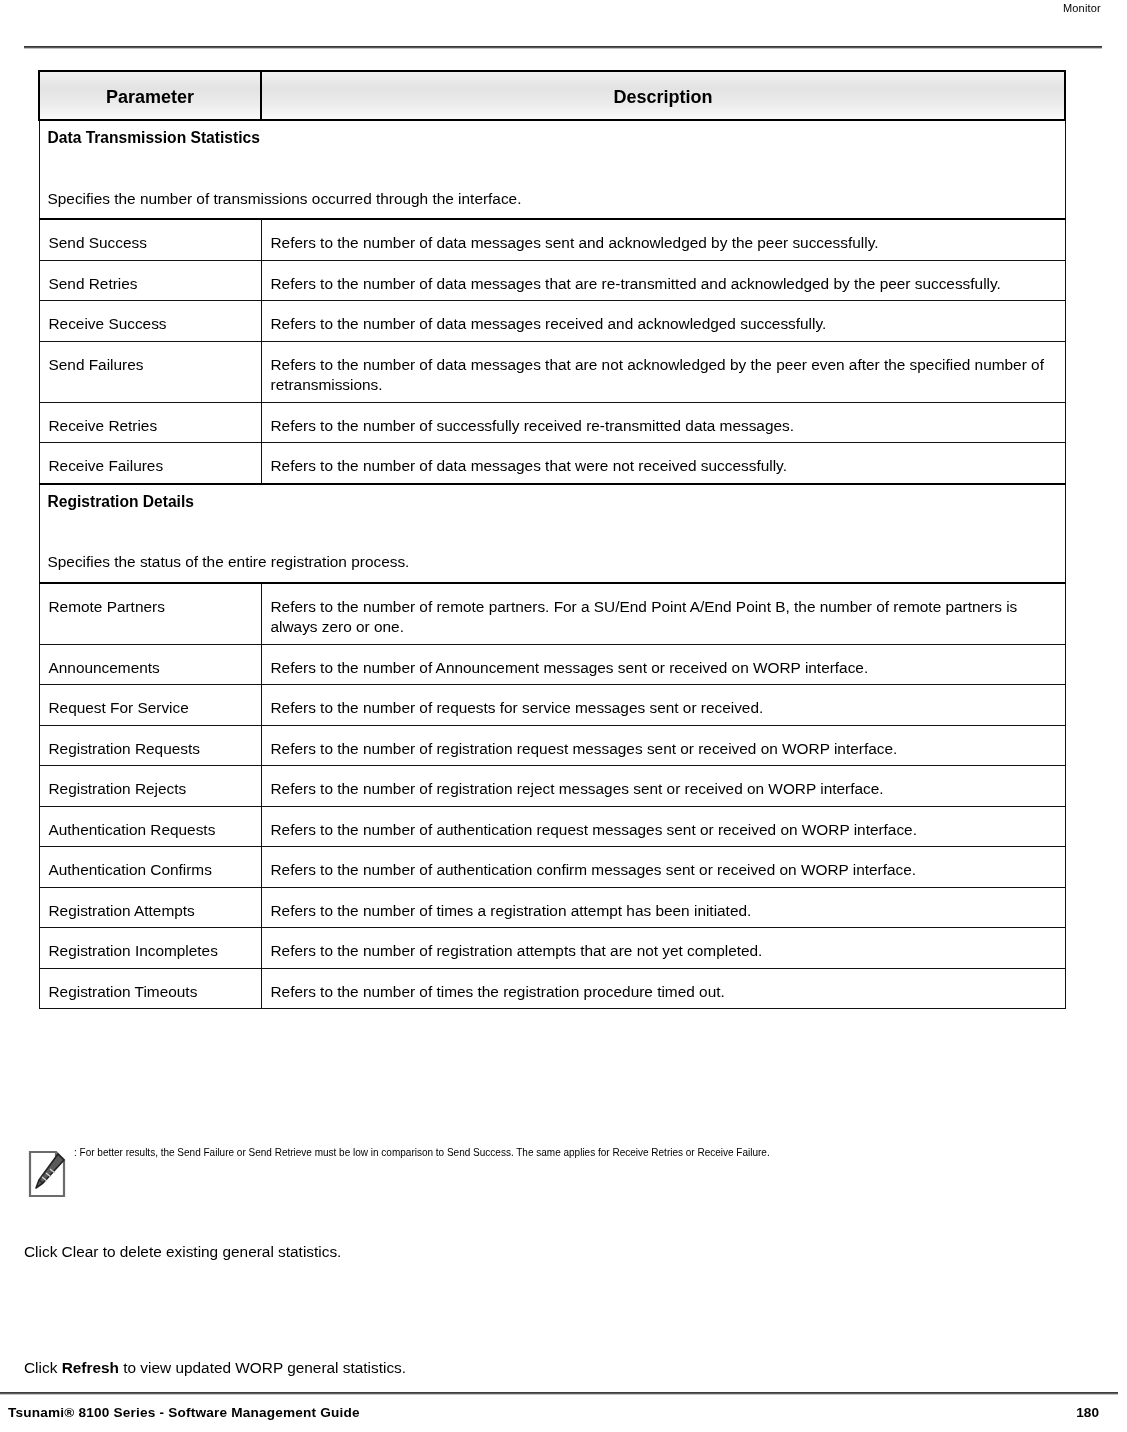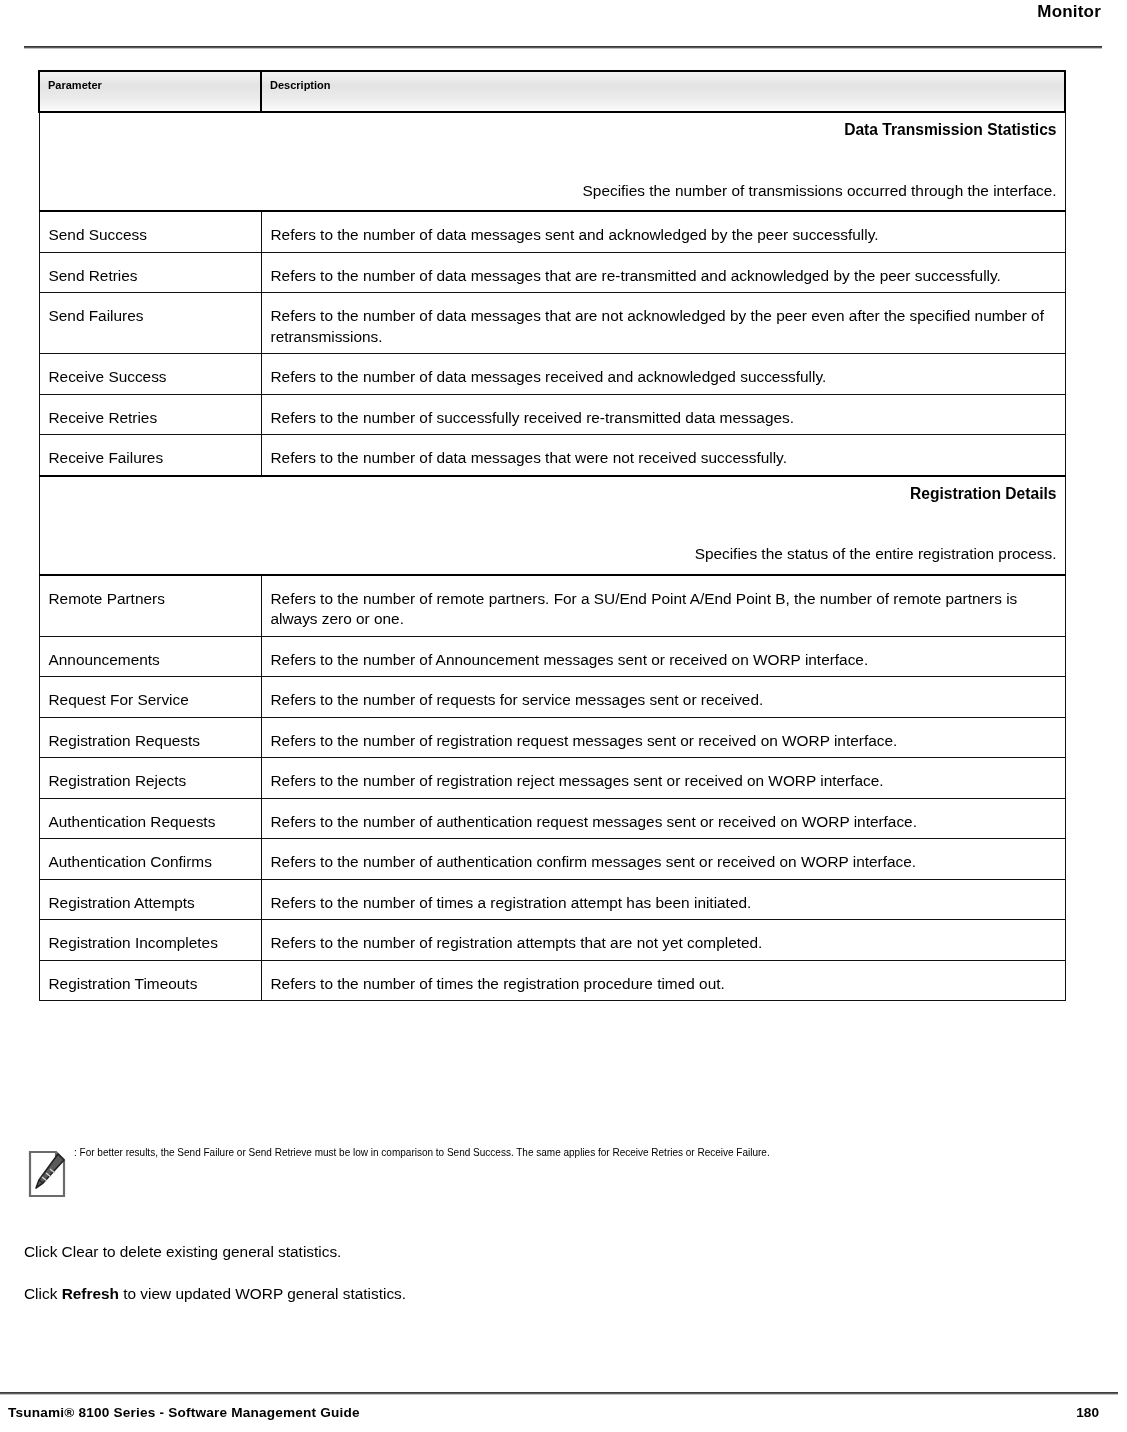--- a/index.html
+++ b/index.html
@@ -21,22 +21,22 @@
     position: absolute;
     top: 0;
     left: 0;
     width: 1127px;
     height: 56px;
   }
   .page-header-title {
     position: absolute;
     right: 26px;
     top: 2px;
-    font-size: 17px;
-    font-weight: bold;
+    font-size: 11px;
+    font-weight: normal;
     letter-spacing: 0.2px;
   }
   .header-rule {
     position: absolute;
     left: 24px;
     top: 46px;
     width: 1078px;
     height: 3px;
     background: linear-gradient(to bottom, #2b2b2b 0%, #4a4a4a 45%, #b9b9b9 80%, #e8e8e8 100%);
   }
@@ -59,29 +59,30 @@
     text-align: left;
     background: #ffffff;
   }
   .col-param { width: 222px; }
   .col-desc  { width: 804px; }
 
   
   .doc-table thead th {
     border: 2.5px solid #000000;
     background: linear-gradient(to bottom, #f2f2f2 0%, #e3e3e3 35%, #ededed 72%, #fbfbfb 100%);
-    font-weight: bold;
-    font-size: 11px;
-    padding: 6px 8px 7px 8px;
+    text-align: center;
+    font-weight: bold;
+    font-size: 18px;
+    padding: 14px 8px 7px 8px;
     height: 26px;
   }
 
   
   .section-row td {
-    text-align: right;
+    text-align: left;
     border-top: 2.2px solid #000000;
     border-bottom: 2.2px solid #000000;
     padding: 7px 8px 9px 8px;
   }
   .section-title {
     font-weight: bold;
     font-size: 15.6px;
     display: block;
     margin-bottom: 2px;
   }
@@ -116,21 +117,21 @@
   }
 
   
   .body-para {
     position: absolute;
     left: 24px;
     font-size: 15.4px;
     line-height: 1.4;
   }
   .para-clear   { top: 1241px; }
-  .para-refresh { top: 1283px; }
+  .para-refresh { top: 1357px; }
   .bold { font-weight: bold; }
 
   
   .footer-rule {
     position: absolute;
     left: 0px;
     top: 1392px;
     width: 1118px;
     height: 3px;
     background: linear-gradient(to bottom, #2f2f2f 0%, #5c5c5c 50%, #c9c9c9 85%, #f0f0f0 100%);
@@ -179,26 +180,26 @@
       </tr>
       <tr>
         <td class="param-cell">Send Success</td>
         <td>Refers to the number of data messages sent and acknowledged by the peer successfully.</td>
       </tr>
       <tr>
         <td class="param-cell">Send Retries</td>
         <td>Refers to the number of data messages that are re-transmitted and acknowledged by the peer successfully.</td>
       </tr>
       <tr>
+        <td class="param-cell">Receive Success</td>
+        <td>Refers to the number of data messages received and acknowledged successfully.</td>
+      </tr>
+      <tr>
         <td class="param-cell">Send Failures</td>
         <td>Refers to the number of data messages that are not acknowledged by the peer even after the specified number of retransmissions.</td>
-      </tr>
-      <tr>
-        <td class="param-cell">Receive Success</td>
-        <td>Refers to the number of data messages received and acknowledged successfully.</td>
       </tr>
       <tr>
         <td class="param-cell">Receive Retries</td>
         <td>Refers to the number of successfully received re-transmitted data messages.</td>
       </tr>
       <tr>
         <td class="param-cell">Receive Failures</td>
         <td>Refers to the number of data messages that were not received successfully.</td>
       </tr>
       <tr class="section-row">

